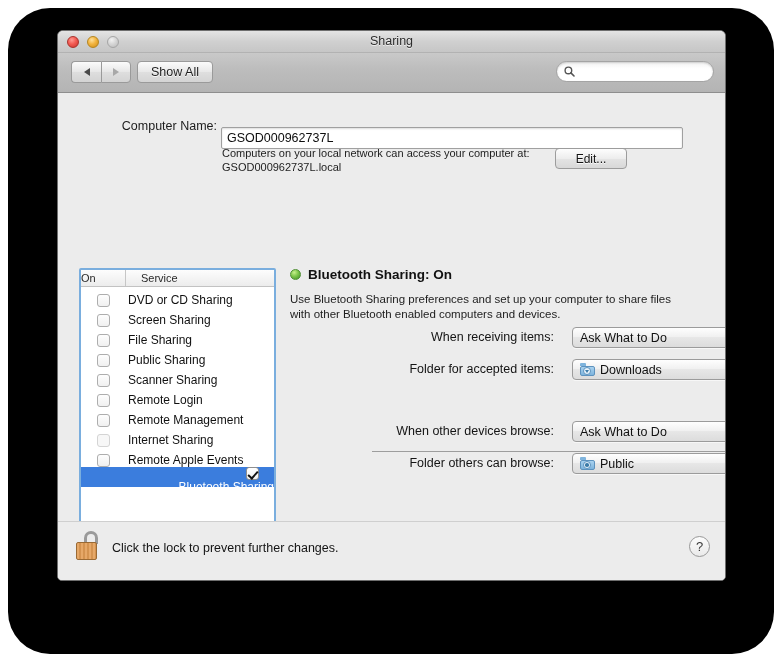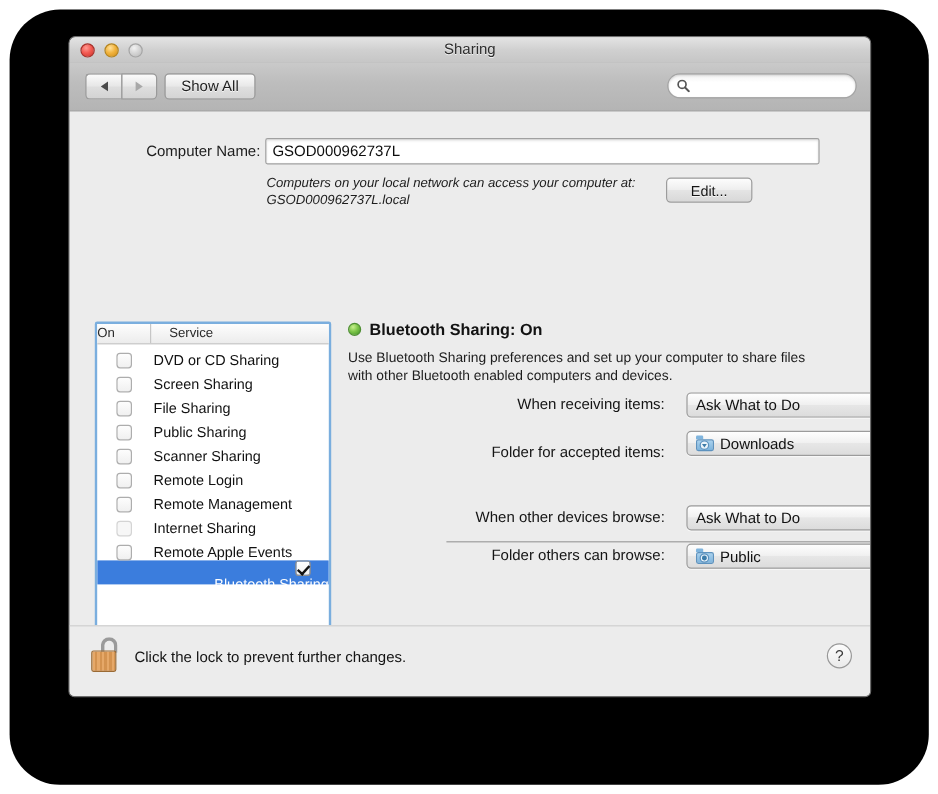--- a/index.html
+++ b/index.html
@@ -97,34 +97,34 @@
 
   
   .content { position: relative; height: 448px; background: #ececec; }
 
   .cname-row { position: absolute; left: 0; top: 22px; width: 100%; }
   .cname-label {
     position: absolute; right: 508px; top: 4px;
     font-size: 12.5px; color: #1c1c1c; white-space: nowrap;
   }
   .cname-input {
-    position: absolute; left: 163px; top: 0;
+    position: absolute; left: 163px; top: 12px;
     width: 462px; height: 22px;
     background: #ffffff;
     border: 1px solid #a0a0a0;
     border-radius: 2px;
     box-shadow: inset 0 1px 2px rgba(0,0,0,0.14);
     font-family: "Liberation Sans", sans-serif;
     font-size: 12.5px; color: #0d0d0d;
     padding: 0 5px;
     outline: none;
   }
   .cname-sub {
     position: absolute; left: 164px; top: 31px;
-    font-size: 11px; color: #1d1d1d; line-height: 14px; font-style: italic;
+    font-size: 11px; color: #1d1d1d; line-height: 14px;
   }
   .edit-btn {
     position: absolute; left: 497px; top: 33px;
     width: 72px; height: 21px;
     background: linear-gradient(to bottom, #fdfdfd 0%, #ededed 50%, #e4e4e4 51%, #d8d8d8 100%);
     border: 1px solid #9c9c9c; border-radius: 4px;
     font-size: 12px; color: #141414;
     display: flex; align-items: center; justify-content: center;
     text-shadow: 0 1px 0 rgba(255,255,255,0.85);
   }
@@ -421,21 +421,21 @@
               <div class="pv">
                 <span>Ask What to Do</span>
               </div>
               <span class="stepper">
                 <i class="up"></i>
                 <i class="down"></i>
               </span>
             </div>
           </div>
           <div class="fieldrow" style="top: 94px; left: 0px; width: 452px; height: 21px;">
-            <div class="frow-label" style="position: absolute; right: 188px; top: 3px; margin-top: 8px;">Folder for accepted items:</div>
+            <div class="frow-label" style="position: absolute; right: 188px; top: 3px;">Folder for accepted items:</div>
             <div class="popup">
               <div class="pv">
                 <span class="folder-icon">
                   <span class="tab"></span>
                   <span class="body"></span>
                   <span class="badge">
                     <span class="arw"></span>
                   </span>
                 </span>
                 <span>Downloads</span>

